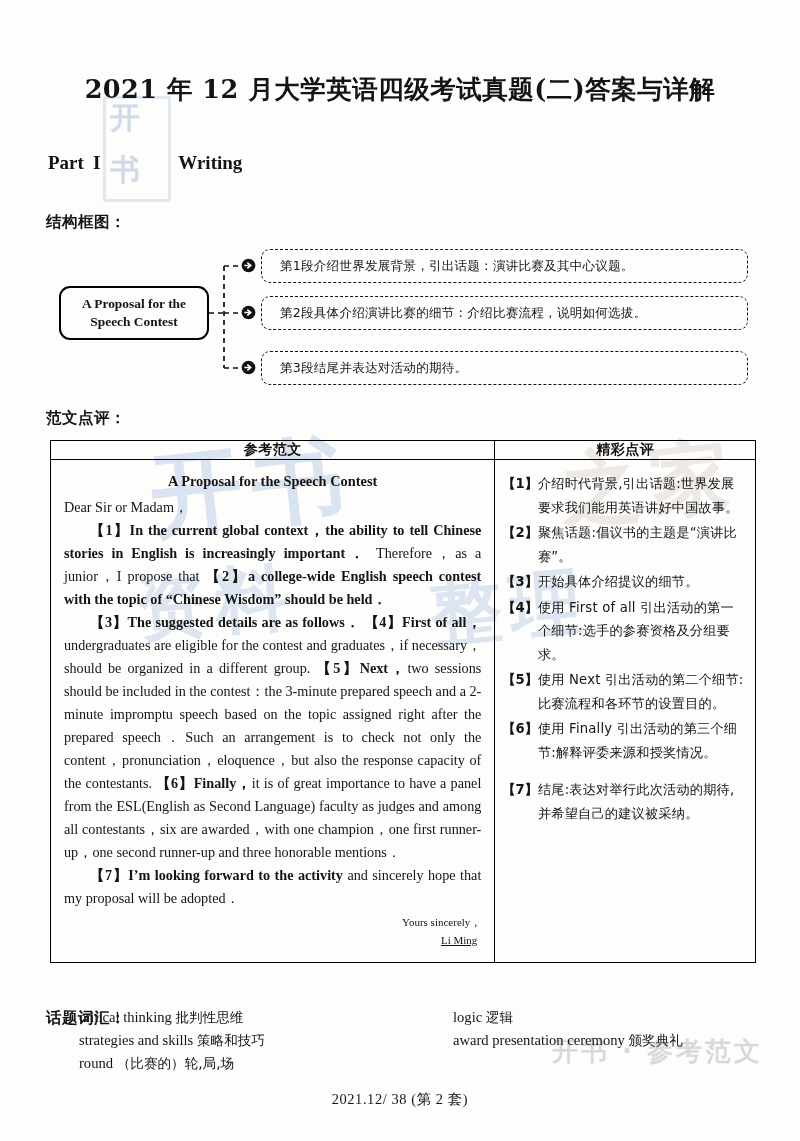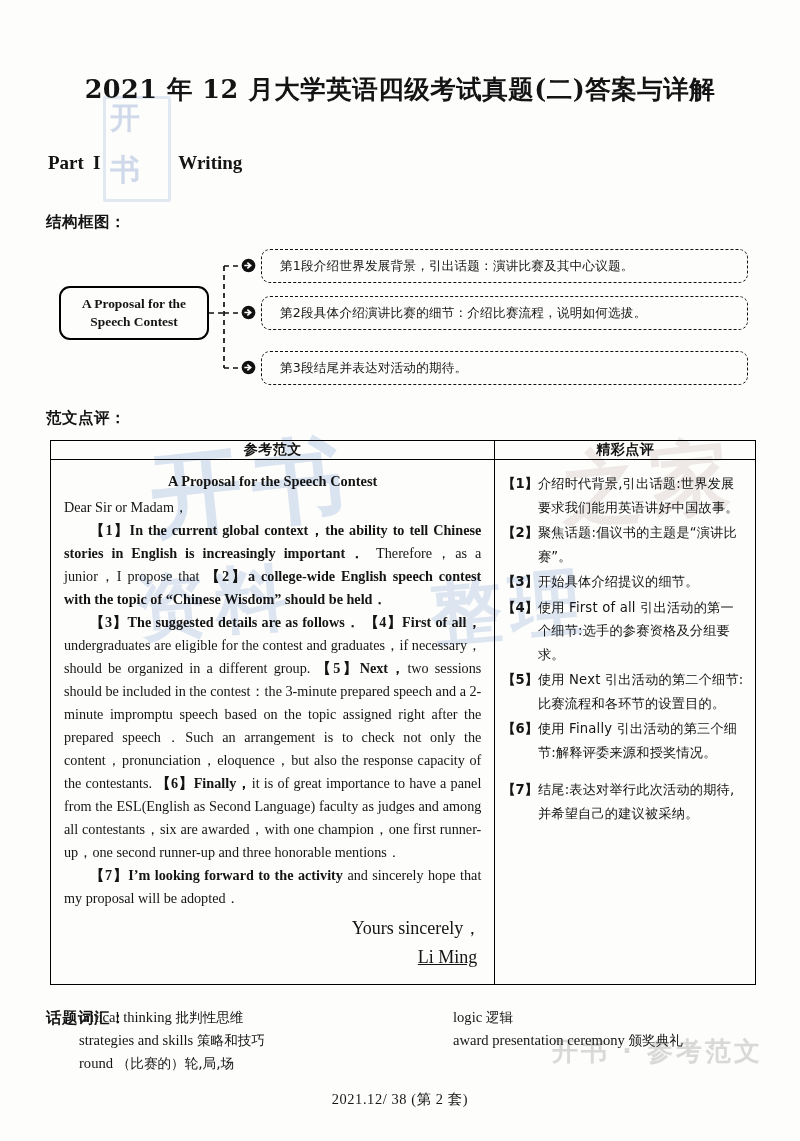--- a/index.html
+++ b/index.html
@@ -218,21 +218,21 @@
     font-weight: 700;
     font-size: 14.4px;
     margin-bottom: 3px;
   }
   .essay-p { margin: 0; }
   .essay-p.indent { text-indent: 26px; }
   .essay-p b { font-weight: 700; }
   .sign {
     text-align: right;
     margin-top: 4px;
-    font-size: 18px;
+    font-size: 11px;
     line-height: 1.6;
   }
   .sign .sign-line2 { padding-right: 4px; text-decoration: underline; }
 
   .remark-cell {
     padding: 12px 9px 12px 7px;
     font-family: "DejaVu Sans", sans-serif;
     font-size: 13.2px;
     line-height: 1.78;
   }

